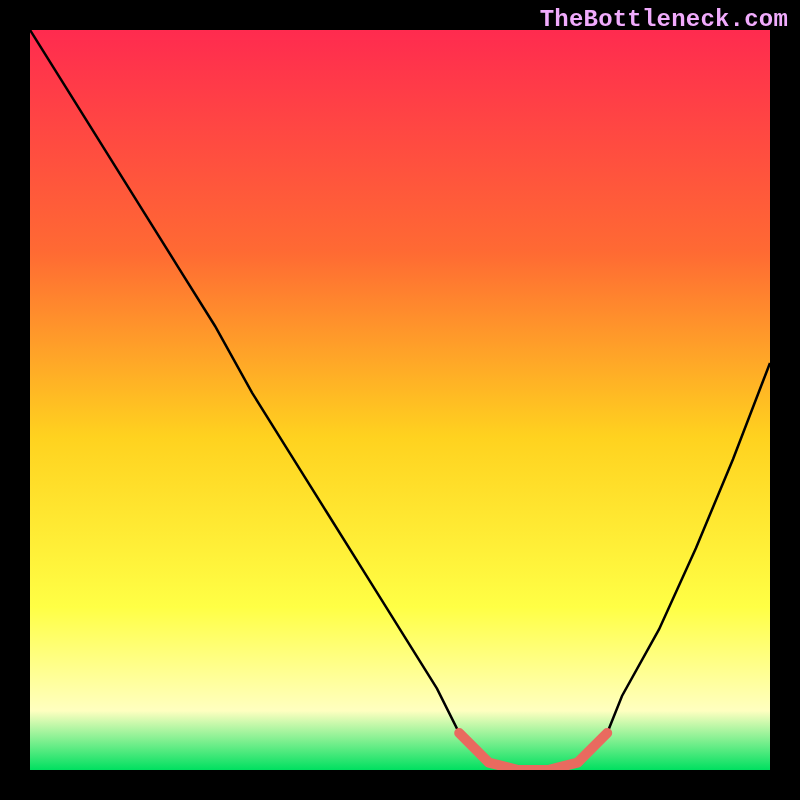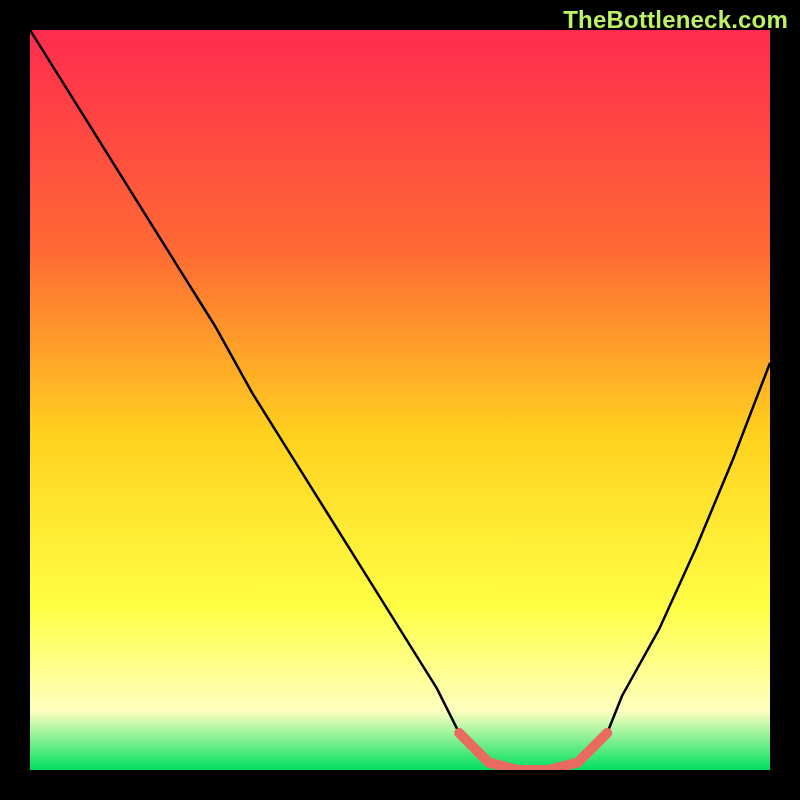--- a/index.html
+++ b/index.html
@@ -21,24 +21,25 @@
     position: absolute;
     left: 30px;
     top: 30px;
     width: 740px;
     height: 740px;
   }
   .watermark {
     position: absolute;
     top: 6px;
     right: 12px;
-    color: #bef264;
+    color: #f0abfc;
     font-size: 24px;
     font-weight: 600;
     letter-spacing: 0.2px;
+    font-family: Liberation Mono, monospace;
   }
   svg {
     display: block;
   }
 </style>
 </head>
 <body>
 
 <div class="outer">
 

